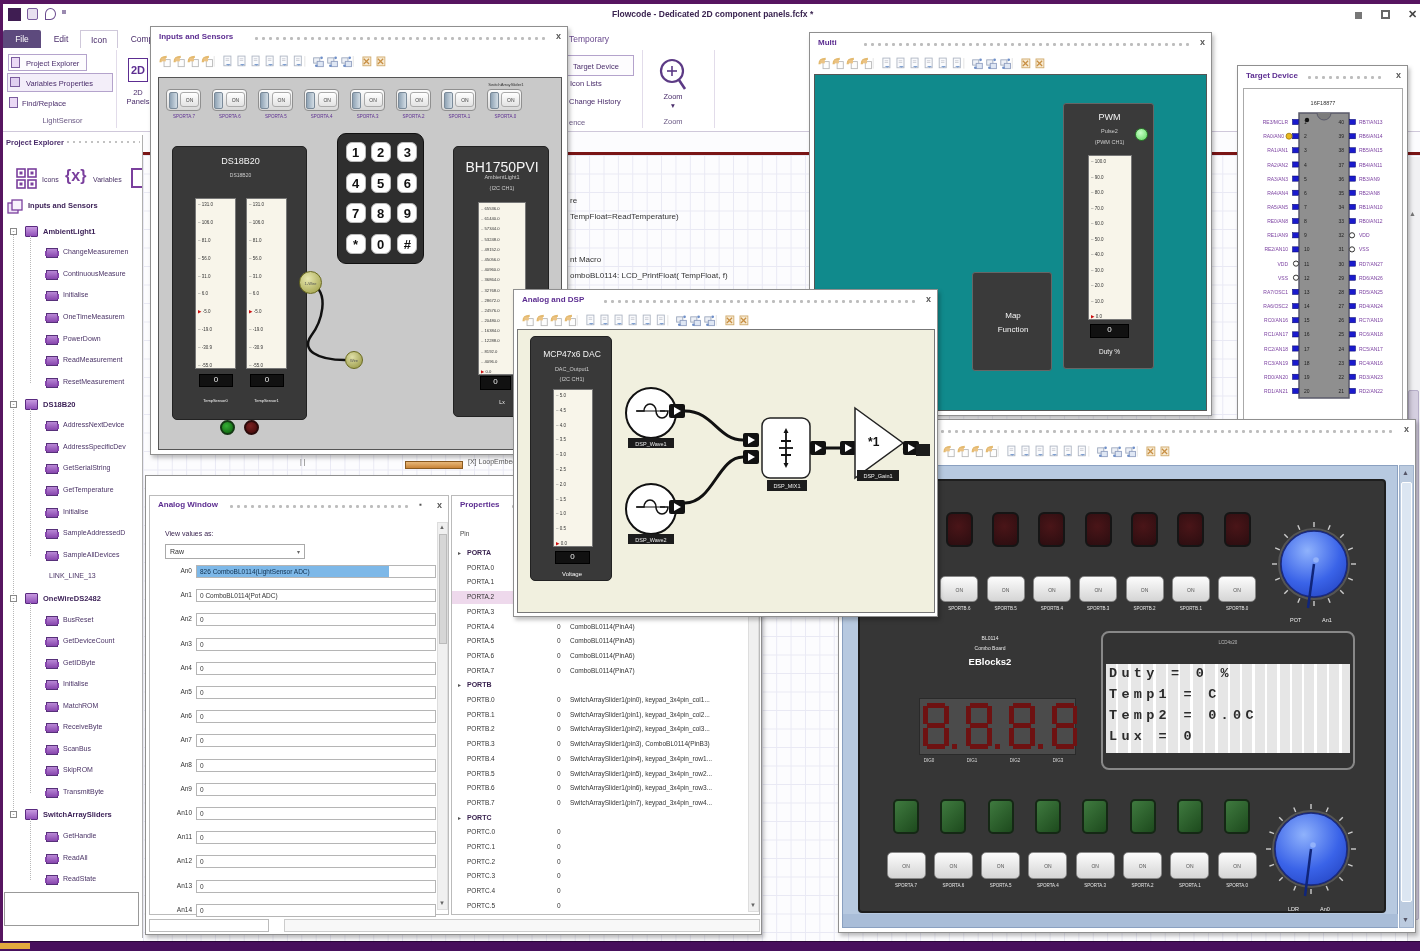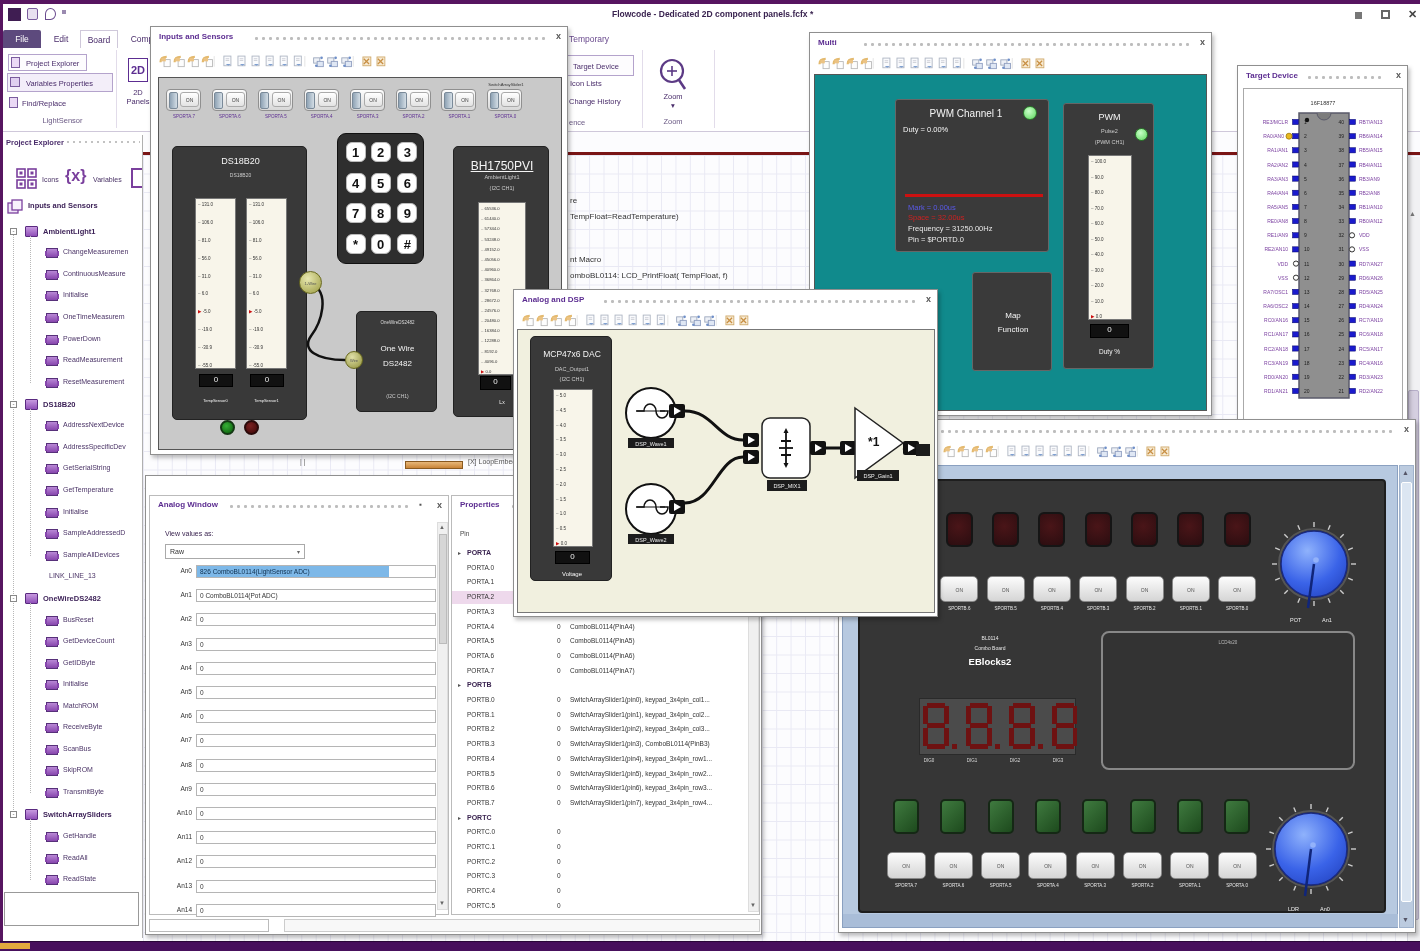--- a/index.html
+++ b/index.html
@@ -67,21 +67,21 @@
 <div class="abs" style="left:1355px;top:12px;width:7px;height:7px;background:#777;"></div>
 <div class="abs" style="left:1381px;top:10px;width:9px;height:9px;border:2px solid #666;"></div>
 <div class="abs" style="left:1408px;top:10px;width:9px;height:9px;color:#444;font-size:11px;font-weight:bold;line-height:9px;">✕</div>
 <div class="abs" style="left:1352px;top:36px;color:#555;font-size:9px;">⌃</div>
 <div class="abs" style="left:1368px;top:33px;width:13px;height:13px;border-radius:50%;background:#7a3f9d;color:#fff;font-size:9px;font-weight:bold;text-align:center;line-height:13px;">?</div>
 <div class="abs" style="left:1388px;top:36px;font-size:8px;color:#6a4a8e;">Style</div>
 
 <div class="abs" id="ribbon"></div>
 <div class="tab" style="left:3px;width:38px;background:#5d4a7d;color:#fff;border-radius:2px 2px 0 0;">File</div>
 <div class="tab" style="left:45px;width:32px;">Edit</div>
-<div class="tab" style="left:80px;width:38px;background:#fff;border:1px solid #cfc8da;border-bottom:none;">Board</div>
+<div class="tab" style="left:80px;width:38px;background:#fff;border:1px solid #cfc8da;border-bottom:none;">Icon</div>
 <div class="tab" style="left:122px;width:40px;">Comp</div>
 <div class="tab" style="left:566px;width:46px;color:#6a4a8e;">Temporary</div>
 <div class="rbtn" style="left:8px;top:54px;width:79px;height:17px;">
       <span style="position:absolute;left:17px;top:4px;">Project Explorer</span>
     </div>
 <div class="abs" style="left:11px;top:57px;width:9px;height:11px;border:1px solid #7a5c9e;background:#ead9f5;"></div>
 <div class="rbtn" style="left:7px;top:73px;width:106px;height:19px;background:#f3eef9;">
       <span style="position:absolute;left:18px;top:5px;">Variables Properties</span>
     </div>
 <div class="abs" style="left:10px;top:77px;width:10px;height:10px;border:1px solid #7a5c9e;background:#e0d0f0;"></div>
@@ -365,33 +365,27 @@
 <div class="abs" style="left:7.6px;top:39.0px;width:20px;height:20px;background:#fff;border:1px solid #bbb;border-radius:6px;color:#111;font-size:13px;font-weight:bold;text-align:center;line-height:20px;">4</div>
 <div class="abs" style="left:32.6px;top:39.0px;width:20px;height:20px;background:#fff;border:1px solid #bbb;border-radius:6px;color:#111;font-size:13px;font-weight:bold;text-align:center;line-height:20px;">5</div>
 <div class="abs" style="left:59.4px;top:39.0px;width:20px;height:20px;background:#fff;border:1px solid #bbb;border-radius:6px;color:#111;font-size:13px;font-weight:bold;text-align:center;line-height:20px;">6</div>
 <div class="abs" style="left:7.6px;top:69.0px;width:20px;height:20px;background:#fff;border:1px solid #bbb;border-radius:6px;color:#111;font-size:13px;font-weight:bold;text-align:center;line-height:20px;">7</div>
 <div class="abs" style="left:32.6px;top:69.0px;width:20px;height:20px;background:#fff;border:1px solid #bbb;border-radius:6px;color:#111;font-size:13px;font-weight:bold;text-align:center;line-height:20px;">8</div>
 <div class="abs" style="left:59.4px;top:69.0px;width:20px;height:20px;background:#fff;border:1px solid #bbb;border-radius:6px;color:#111;font-size:13px;font-weight:bold;text-align:center;line-height:20px;">9</div>
 <div class="abs" style="left:7.6px;top:99.6px;width:20px;height:20px;background:#fff;border:1px solid #bbb;border-radius:6px;color:#111;font-size:13px;font-weight:bold;text-align:center;line-height:20px;">*</div>
 <div class="abs" style="left:32.6px;top:99.6px;width:20px;height:20px;background:#fff;border:1px solid #bbb;border-radius:6px;color:#111;font-size:13px;font-weight:bold;text-align:center;line-height:20px;">0</div>
 <div class="abs" style="left:59.4px;top:99.6px;width:20px;height:20px;background:#fff;border:1px solid #bbb;border-radius:6px;color:#111;font-size:13px;font-weight:bold;text-align:center;line-height:20px;">#</div>
 </div>
-<div class="dk" style="left:197px;top:233px;width:81px;height:101px;background:#3a3a3a;border:1px solid #222;border-radius:5px;">
-<div class="wlbl" style="left:0;top:8px;width:81px;font-size:4.5px;color:#ddd;">OneWireDS2482</div>
-<div class="wlbl" style="left:0;top:32px;width:81px;font-size:8px;">One Wire</div>
-<div class="wlbl" style="left:0;top:47px;width:81px;font-size:8px;">DS2482</div>
-<div class="wlbl" style="left:0;top:81px;width:81px;font-size:5px;color:#ccc;">(I2C CH1)</div>
-</div>
 <svg class="abs" style="left:0;top:0;" width="404" height="373" viewBox="0 0 404 373">
           <path d="M152 205 C172 215 162 245 152 258 C142 272 158 282 186 282" fill="none" stroke="#111" stroke-width="2.5"></path>
         </svg>
 <div class="abs" style="left:140px;top:193px;width:23px;height:23px;border-radius:50%;background:radial-gradient(circle at 38% 32%,#e8e8b0,#9a9a40);border:1px solid #6a6a20;font-size:4px;color:#555;text-align:center;line-height:23px;">1-Wire</div>
 <div class="abs" style="left:186px;top:273px;width:18px;height:18px;border-radius:50%;background:radial-gradient(circle at 38% 32%,#e0e0a8,#90903a);border:1px solid #6a6a20;font-size:4px;color:#555;text-align:center;line-height:18px;">Wire</div>
 <div class="dk" style="left:294px;top:68px;width:96px;height:271px;background:#393939;border:1px solid #222;">
-<div class="wlbl" style="left:0;top:12px;width:96px;font-size:12px;text-decoration:underline;">BH1750PVI</div>
+<div class="wlbl" style="left:0;top:12px;width:96px;font-size:14px;">BH1750PVI</div>
 <div class="wlbl" style="left:0;top:27px;width:96px;font-size:5.5px;color:#ccc;">AmbientLight1</div>
 <div class="wlbl" style="left:0;top:38px;width:96px;font-size:5.5px;color:#ccc;">(I2C CH1)</div>
 <div class="slid" style="left:24px;top:55px;width:48px;height:173px;">
             <div style="position:absolute;left:2px;top:3.0px;font-size:4.2px;color:#333;white-space:nowrap;"><span style="color:#777;">–</span> 65536.0</div>
             <div style="position:absolute;left:2px;top:13.2px;font-size:4.2px;color:#333;white-space:nowrap;"><span style="color:#777;">–</span> 61440.0</div>
             <div style="position:absolute;left:2px;top:23.4px;font-size:4.2px;color:#333;white-space:nowrap;"><span style="color:#777;">–</span> 57344.0</div>
             <div style="position:absolute;left:2px;top:33.6px;font-size:4.2px;color:#333;white-space:nowrap;"><span style="color:#777;">–</span> 53248.0</div>
             <div style="position:absolute;left:2px;top:43.8px;font-size:4.2px;color:#333;white-space:nowrap;"><span style="color:#777;">–</span> 49152.0</div>
             <div style="position:absolute;left:2px;top:53.9px;font-size:4.2px;color:#333;white-space:nowrap;"><span style="color:#777;">–</span> 45056.0</div>
             <div style="position:absolute;left:2px;top:64.1px;font-size:4.2px;color:#333;white-space:nowrap;"><span style="color:#777;">–</span> 40960.0</div>
@@ -468,30 +462,20 @@
         <rect x="214" y="8" width="7" height="6" fill="#dfe7f4" stroke="#8f9ec0" stroke-width="1"></rect>
         <circle cx="213" cy="13" r="1.5" fill="#6f8fc8"></circle>
         <circle cx="219" cy="4" r="1.5" fill="#6f8fc8"></circle>
         <line x1="223" y1="2" x2="223" y2="14" stroke="#e0e0e0" stroke-width="1"></line>
         <rect x="234" y="3" width="9" height="10" fill="#f7ead2" stroke="#cfa96a" stroke-width="1"></rect>
         <path d="M235 11 L241 5 M235 5 L241 11" stroke="#c89045" stroke-width="1.4"></path>
         <rect x="250" y="3" width="9" height="10" fill="#f7ead2" stroke="#cfa96a" stroke-width="1"></rect>
         <path d="M251 11 L257 5 M251 5 L257 11" stroke="#c89045" stroke-width="1.4"></path>
       </svg>
 <div class="abs" style="left:4px;top:41px;width:393px;height:337px;background:#108a8c;border:1px solid #555;">
-<div class="dk" style="left:80px;top:24px;width:154px;height:153px;background:#3a3a3a;border:1px solid #666;border-radius:3px;">
-<div class="wlbl" style="left:10px;top:8px;width:120px;font-size:10px;">PWM Channel 1</div>
-<div class="abs" style="left:127px;top:6px;width:14px;height:14px;border-radius:50%;background:radial-gradient(circle at 40% 35%,#c8ffc8,#5cd65c);border:1px solid #2a7a2a;"></div>
-<div class="wlbl" style="left:7px;top:25px;width:100px;font-size:7.5px;text-align:left;">Duty = 0.00%</div>
-<div class="abs" style="left:9px;top:94px;width:138px;height:2.5px;background:#cc1111;"></div>
-<div class="abs" style="left:12px;top:103px;font-size:7.5px;color:#5a5ae8;">Mark = 0.00us</div>
-<div class="abs" style="left:12px;top:113px;font-size:7.5px;color:#cc2222;">Space = 32.00us</div>
-<div class="abs" style="left:12px;top:124px;font-size:7.5px;color:#e8e8e8;">Frequency = 31250.00Hz</div>
-<div class="abs" style="left:12px;top:135px;font-size:7.5px;color:#e8e8e8;">Pin = $PORTD.0</div>
-</div>
 <div class="dk" style="left:157px;top:197px;width:80px;height:99px;background:#3a3a3a;border:1px solid #666;border-radius:3px;">
 <div class="wlbl" style="left:0;top:38px;width:80px;font-size:8px;">Map</div>
 <div class="wlbl" style="left:0;top:52px;width:80px;font-size:8px;">Function</div>
 </div>
 <div class="dk" style="left:248px;top:28px;width:91px;height:266px;background:#3a3a3a;border:1px solid #666;border-radius:3px;">
 <div class="wlbl" style="left:0;top:8px;width:91px;font-size:9px;">PWM</div>
 <div class="wlbl" style="left:0;top:24px;width:91px;font-size:5.5px;color:#ccc;">Pulse2</div>
 <div class="wlbl" style="left:0;top:35px;width:91px;font-size:5.5px;color:#ccc;">(PWM CH1)</div>
 <div class="abs" style="left:71px;top:24px;width:13px;height:13px;border-radius:50%;background:radial-gradient(circle at 40% 35%,#c8ffc8,#5cd65c);border:1px solid #2a7a2a;"></div>
 <div class="slid" style="left:24px;top:51px;width:44px;height:165px;">
@@ -923,20 +907,27 @@
               <rect x="153" y="29" width="5" height="18" fill="#6e1212"></rect>
               <rect x="161" y="45" width="5" height="5" fill="#6e1212"></rect>
             </svg>
 </div>
 <div class="abs" style="left:54px;top:277px;width:30px;text-align:center;font-size:4.5px;color:#ddd;">DIG0</div>
 <div class="abs" style="left:97px;top:277px;width:30px;text-align:center;font-size:4.5px;color:#ddd;">DIG1</div>
 <div class="abs" style="left:140px;top:277px;width:30px;text-align:center;font-size:4.5px;color:#ddd;">DIG2</div>
 <div class="abs" style="left:183px;top:277px;width:30px;text-align:center;font-size:4.5px;color:#ddd;">DIG3</div>
 <div class="abs" style="left:241px;top:150px;width:254px;height:139px;background:#333;border:2px solid #888;border-radius:8px;">
 <div class="abs" style="left:0;top:7px;width:250px;text-align:center;font-size:4.5px;color:#bbb;">LCD4x20</div>
+<div class="abs" style="left:3px;top:31px;width:244px;height:89px;background:#fff;">
+<div class="abs" style="left:0;top:0;width:244px;height:89px;background-image:repeating-linear-gradient(90deg,#e6e6e6 0px,#e6e6e6 10px,#ffffff 10px,#ffffff 12.4px),repeating-linear-gradient(#00000000 0px,#00000000 20px,#ffffff 20px,#ffffff 22.2px);"></div>
+<div class="abs" style="left:3px;top:2px;font-family:'Liberation Mono',monospace;font-size:13.5px;font-weight:bold;color:#2b2b2b;letter-spacing:4.3px;white-space:pre;">Duty = 0 %</div>
+<div class="abs" style="left:3px;top:23px;font-family:'Liberation Mono',monospace;font-size:13.5px;font-weight:bold;color:#2b2b2b;letter-spacing:4.3px;white-space:pre;">Temp1 = C</div>
+<div class="abs" style="left:3px;top:44px;font-family:'Liberation Mono',monospace;font-size:13.5px;font-weight:bold;color:#2b2b2b;letter-spacing:4.3px;white-space:pre;">Temp2 = 0.0C</div>
+<div class="abs" style="left:3px;top:65px;font-family:'Liberation Mono',monospace;font-size:13.5px;font-weight:bold;color:#2b2b2b;letter-spacing:4.3px;white-space:pre;">Lux = 0</div>
+</div>
           </div>
 <div class="abs" style="left:33.0px;top:318px;width:26px;height:35px;background:linear-gradient(135deg,#3f7a3f,#1d4a1d);border:2px solid #152815;border-radius:5px;"></div>
 <div class="abs" style="left:80.3px;top:318px;width:26px;height:35px;background:linear-gradient(135deg,#3f7a3f,#1d4a1d);border:2px solid #152815;border-radius:5px;"></div>
 <div class="abs" style="left:127.6px;top:318px;width:26px;height:35px;background:linear-gradient(135deg,#3f7a3f,#1d4a1d);border:2px solid #152815;border-radius:5px;"></div>
 <div class="abs" style="left:174.9px;top:318px;width:26px;height:35px;background:linear-gradient(135deg,#3f7a3f,#1d4a1d);border:2px solid #152815;border-radius:5px;"></div>
 <div class="abs" style="left:222.2px;top:318px;width:26px;height:35px;background:linear-gradient(135deg,#3f7a3f,#1d4a1d);border:2px solid #152815;border-radius:5px;"></div>
 <div class="abs" style="left:269.5px;top:318px;width:26px;height:35px;background:linear-gradient(135deg,#3f7a3f,#1d4a1d);border:2px solid #152815;border-radius:5px;"></div>
 <div class="abs" style="left:316.8px;top:318px;width:26px;height:35px;background:linear-gradient(135deg,#3f7a3f,#1d4a1d);border:2px solid #152815;border-radius:5px;"></div>
 <div class="abs" style="left:364.1px;top:318px;width:26px;height:35px;background:linear-gradient(135deg,#3f7a3f,#1d4a1d);border:2px solid #152815;border-radius:5px;"></div>
 <div class="abs" style="left:26.5px;top:371px;width:39px;height:27px;background:linear-gradient(#fcfcfc,#d5d5d5);border:1px solid #888;border-radius:5px;font-size:5px;color:#555;text-align:center;line-height:27px;">ON</div>

